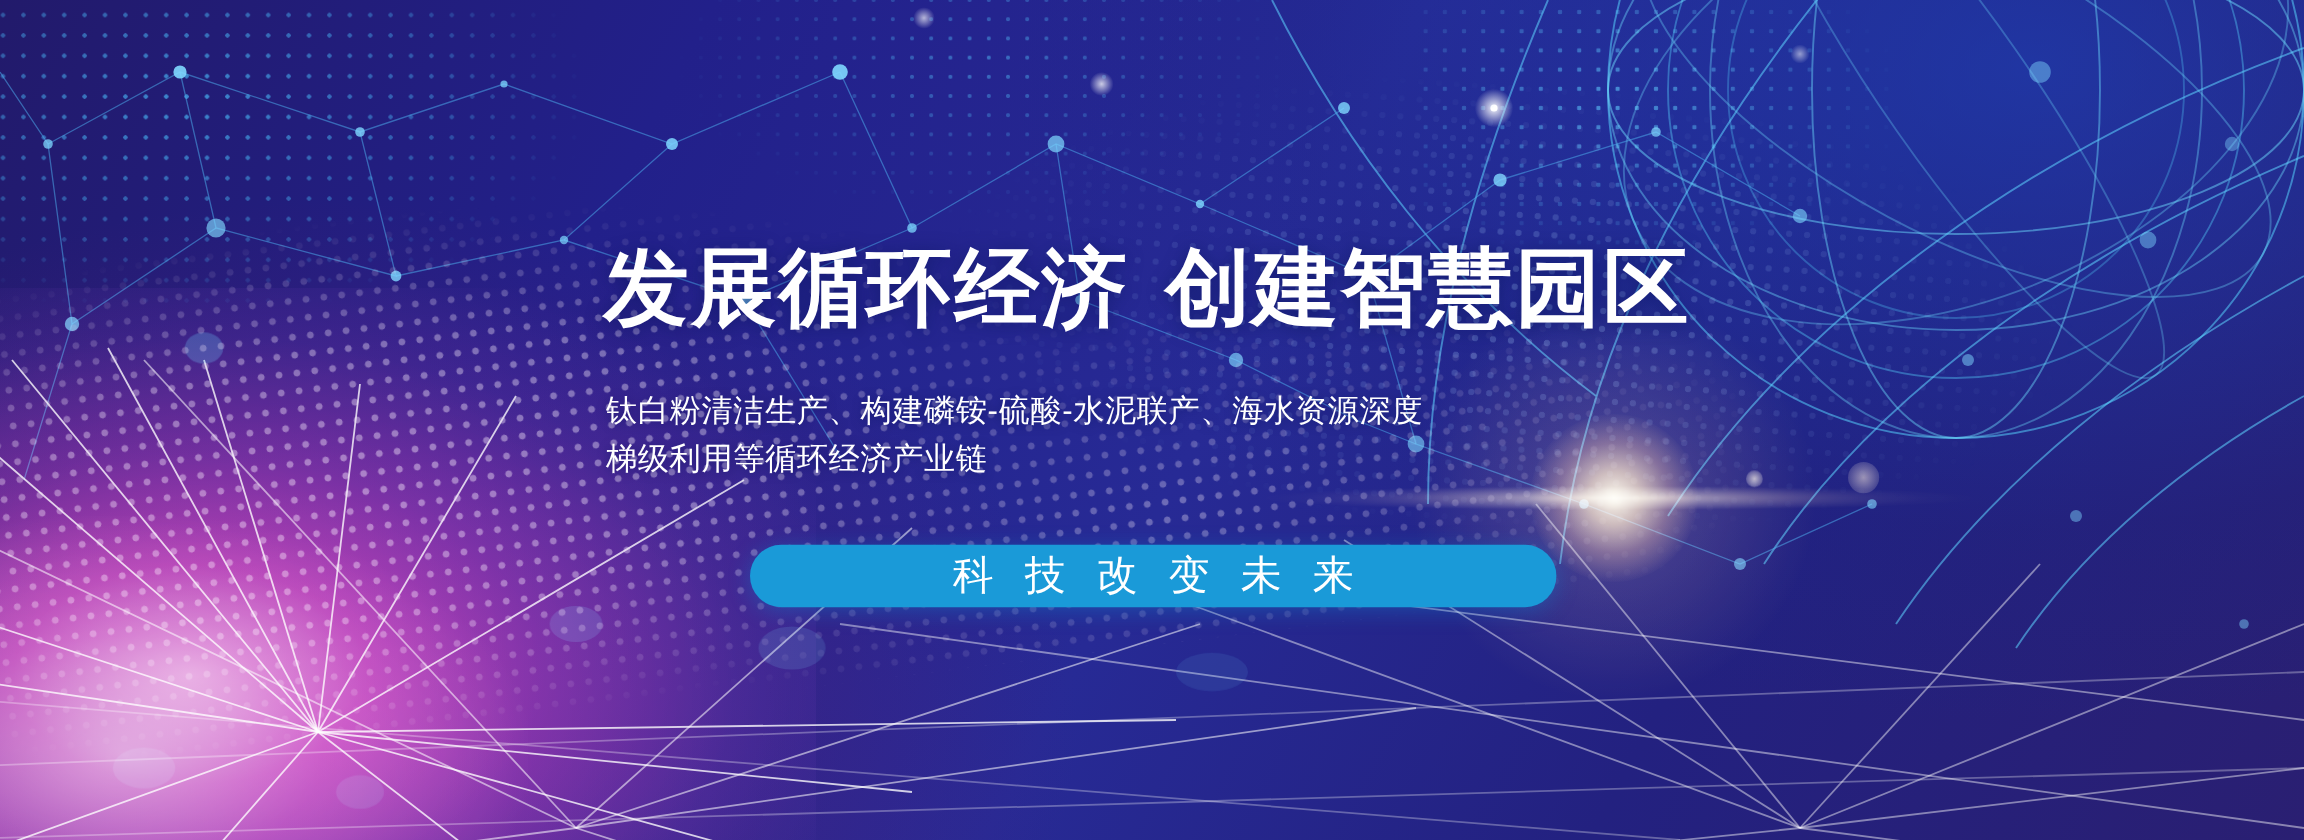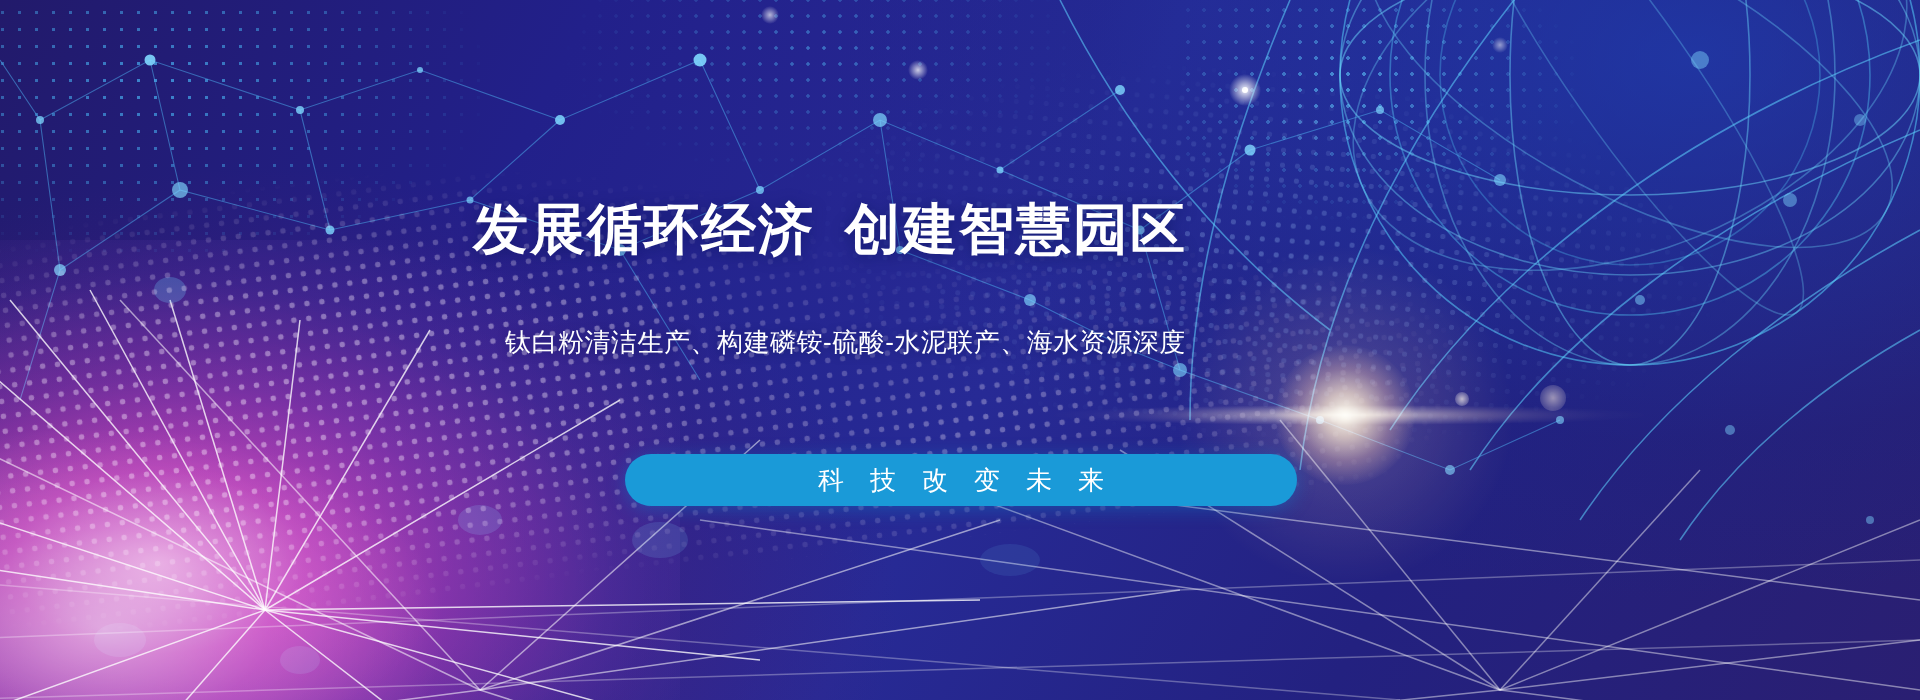--- a/index.html
+++ b/index.html
@@ -104,22 +104,22 @@
   }
   .flare-dot { position:absolute; border-radius:50%; mix-blend-mode:screen; }
 
   svg.vec { position:absolute; inset:0; width:1920px; height:700px; overflow:visible; }
 
   
   .content {
     position:absolute; left:0; top:0; width:1920px; height:700px;
   }
   .headline {
-    position:absolute; left:473px; top:193px;
-    font-size:55px; font-weight:bold; color:#ffffff;
+    position:absolute; left:503px; top:193px;
+    font-size:71px; font-weight:bold; color:#ffffff;
     letter-spacing:2px; white-space:nowrap;
     text-shadow:0 2px 14px rgba(10,20,90,0.55);
   }
   .headline .gap { display:inline-block; width:30px; }
   .subtitle {
     position:absolute; left:505px; top:323px;
     font-size:26px; color:#ffffff; line-height:1.52;
     letter-spacing:.5px;
     text-shadow:0 1px 8px rgba(10,20,90,0.5);
   }
@@ -127,21 +127,21 @@
   .cta {
     position:absolute; left:625px; top:454px;
     width:672px; height:52px;
     background:#1a9ad8;
     border-radius:26px;
     display:flex; align-items:center; justify-content:center;
     cursor:pointer;
     box-shadow:0 3px 18px rgba(20,120,200,0.45);
   }
   .cta span {
-    font-size:26px; color:#ffffff; letter-spacing:26px;
+    font-size:34px; color:#ffffff; letter-spacing:26px;
     text-indent:26px; font-weight:500;
   }
 </style>
 </head>
 <body>
 
 <div id="banner">
 
   <div class="layer dots-tl"></div>
   <div class="layer dots-tm"></div>
@@ -318,20 +318,21 @@
   <div class="flare-dot" style="left:1455px;top:392px;width:14px;height:14px;background:radial-gradient(circle,rgba(255,245,215,.7),rgba(255,210,140,0));"></div>
 
   <div class="content">
 
     <div class="headline">
       <span>发展循环经济</span><span class="gap"></span><span>创建智慧园区</span>
     </div>
 
     <div class="subtitle">
       <div>钛白粉清洁生产、构建磷铵-硫酸-水泥联产、海水资源深度</div>
+      <div>梯级利用等循环经济产业链</div>
     </div>
 
     <div class="cta">
       <span>科技改变未来</span>
     </div>
 
   </div>
 </div>
 
 </body></html>

